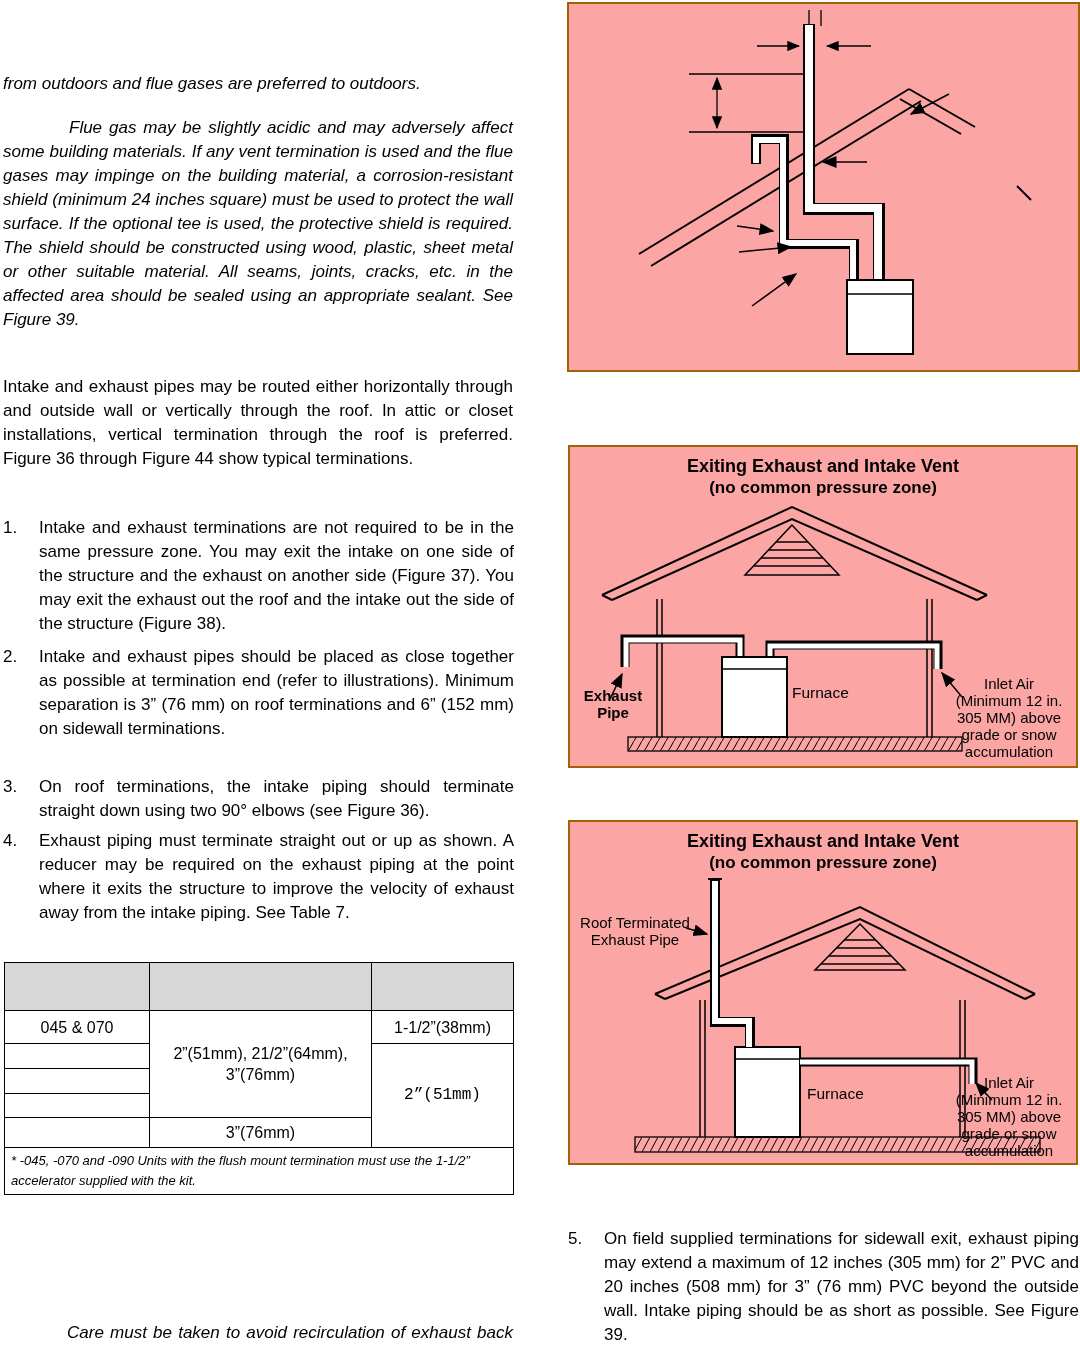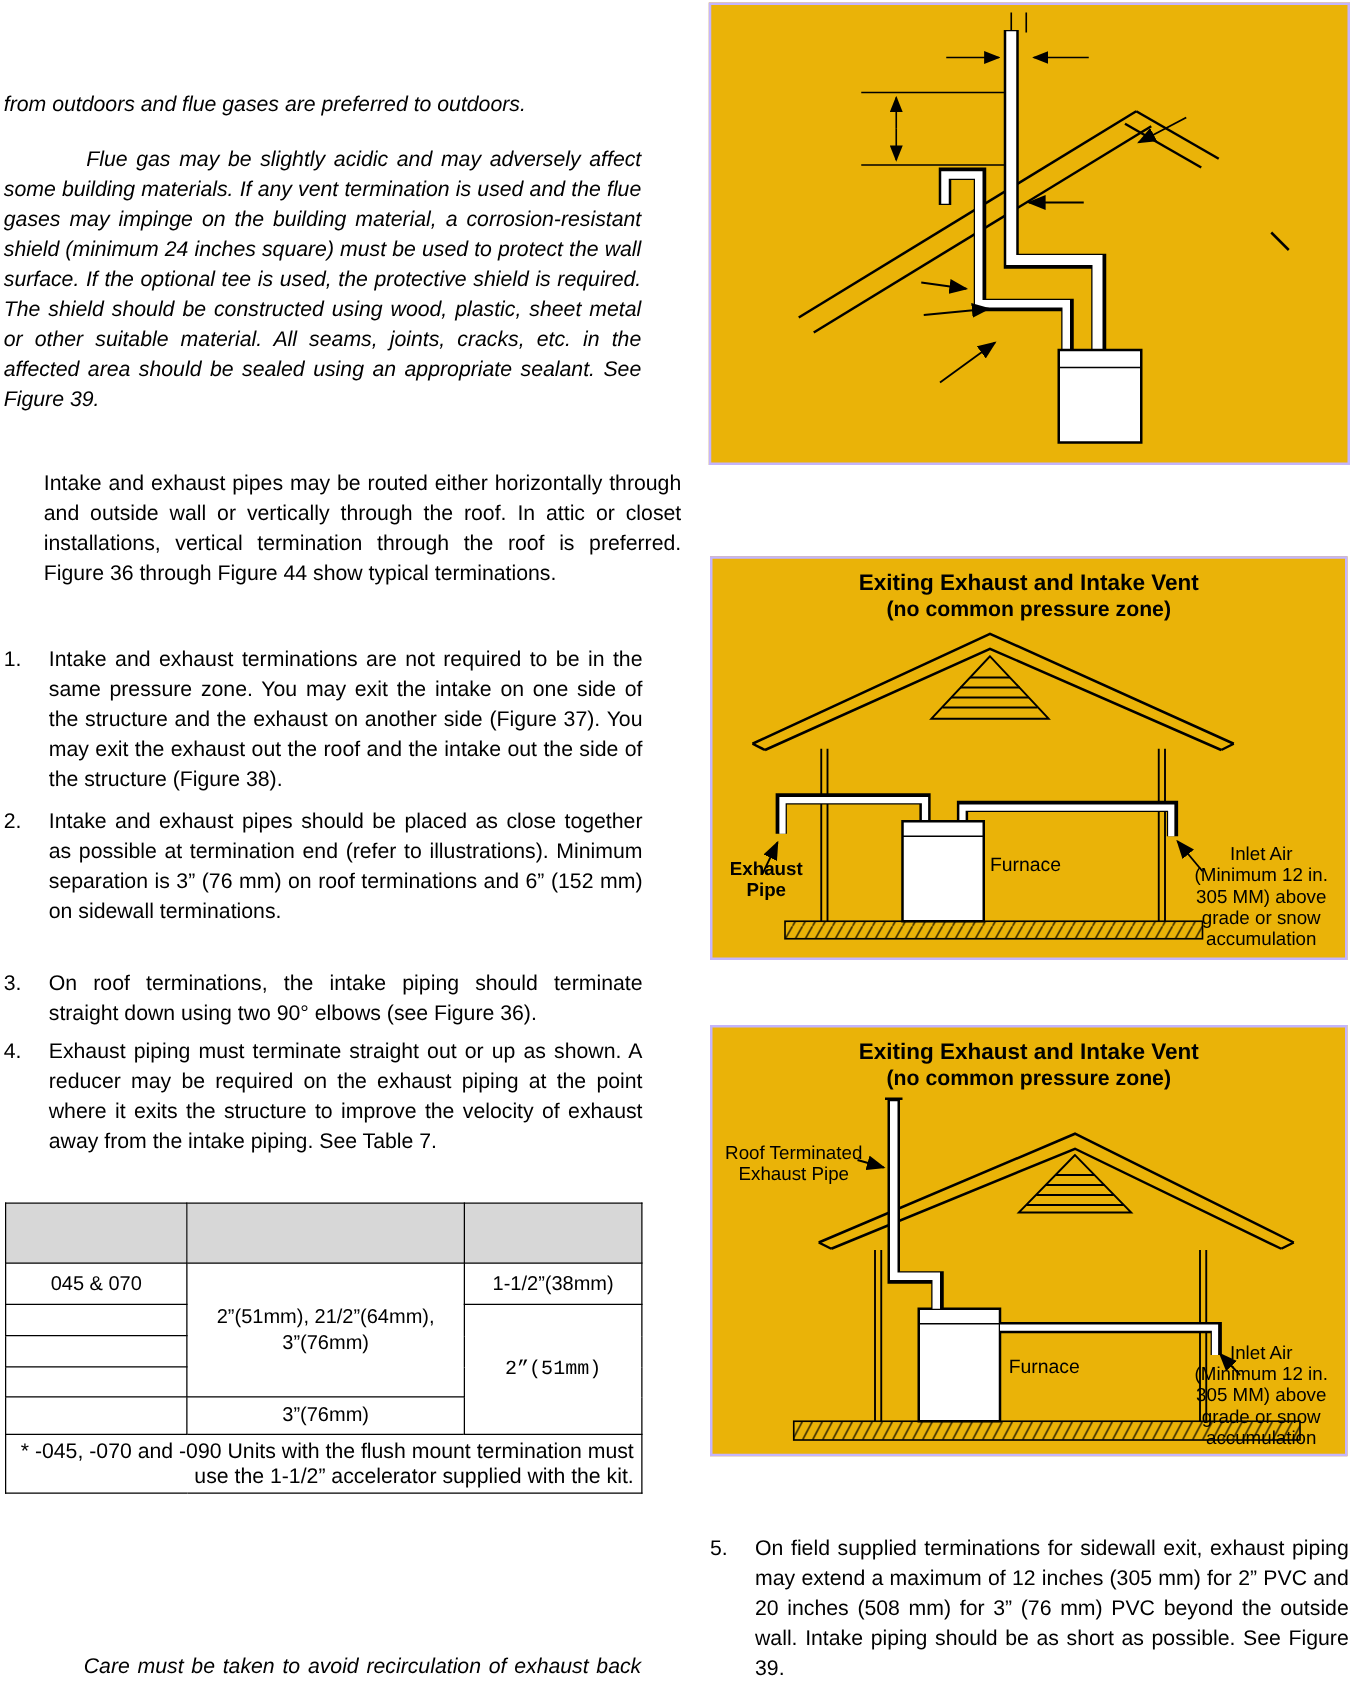--- a/index.html
+++ b/index.html
@@ -18,39 +18,39 @@
 
   
   table.vent{border-collapse:collapse;table-layout:fixed;width:509px;font-size:16px;line-height:21px;padding-left:12px;}
   table.vent td{border:1.5px solid #000;text-align:center;vertical-align:middle;padding:0 4px;overflow:hidden;}
   table.vent tr.hdr td{background:#d7d7d7;height:47px;}
   table.vent tr.r1 td{height:32px;}
   table.vent tr.r2 td{height:24px;font-family:Liberation Mono, monospace;}
   table.vent tr.r3 td{height:24px;}
   table.vent tr.r4 td{height:23px;}
   table.vent tr.r5 td{height:29px;margin-top:13px;}
-  table.vent td.foot{text-align:right;font-size:17px;padding:3px 6px;line-height:20px;}
+  table.vent td.foot{text-align:left;font-size:13px;padding:3px 6px;line-height:20px;font-style:italic;}
 
   
-  .figbox{position:absolute;border:2px solid #c4b5fd;background:#eab308;}
+  .figbox{position:absolute;border:2px solid #a16207;background:#fca5a5;}
   .figtitle{position:absolute;left:0;right:0;text-align:center;font-weight:bold;}
   .figtitle .l1{font-size:18px;line-height:22px;}
   .figtitle .l2{font-size:17px;line-height:21px;}
   .figlabel{position:absolute;font-size:15px;line-height:17px;text-align:center;white-space:pre-line;}
   svg{position:absolute;left:0;top:0;}
   svg line, svg path, svg polyline, svg polygon, svg rect{vector-effect:none;}
 </style>
 </head>
 <body>
 
 <div class="abs it" style="left:3px;top:72px;width:510px;">from outdoors and flue gases are preferred to outdoors.</div>
 
 <div class="abs it just indent" style="left:3px;top:116px;width:510px;">Flue gas may be slightly acidic and may adversely affect some building materials. If any vent termination is used and the flue gases may impinge on the building material, a corrosion-resistant shield (minimum 24 inches square) must be used to protect the wall surface. If the optional tee is used, the protective shield is required. The shield should be constructed using wood, plastic, sheet metal or other suitable material. All seams, joints, cracks, etc. in the affected area should be sealed using an appropriate sealant. See Figure 39.</div>
 
-<div class="abs just" style="left:3px;top:375px;width:510px;margin-left:32px;">Intake and exhaust pipes may be routed either horizontally through and outside wall or vertically through the roof. In attic or closet installations, vertical termination through the roof is preferred. Figure 36 through Figure 44 show typical terminations.</div>
+<div class="abs just" style="left:3px;top:375px;width:510px;">Intake and exhaust pipes may be routed either horizontally through and outside wall or vertically through the roof. In attic or closet installations, vertical termination through the roof is preferred. Figure 36 through Figure 44 show typical terminations.</div>
 
 <div class="abs listitem" style="left:3px;top:516px;width:511px;">
   <div class="num">1.</div>
   <div class="txt">Intake and exhaust terminations are not required to be in the same pressure zone. You may exit the intake on one side of the structure and the exhaust on another side (Figure 37). You may exit the exhaust out the roof and the intake out the side of the structure (Figure 38).</div>
 </div>
 <div class="abs listitem" style="left:3px;top:645px;width:511px;">
   <div class="num">2.</div>
   <div class="txt">Intake and exhaust pipes should be placed as close together as possible at termination end (refer to illustrations). Minimum separation is 3” (76 mm) on roof terminations and 6” (152 mm) on sidewall terminations.</div>
 </div>
 <div class="abs listitem" style="left:3px;top:775px;width:511px;">

